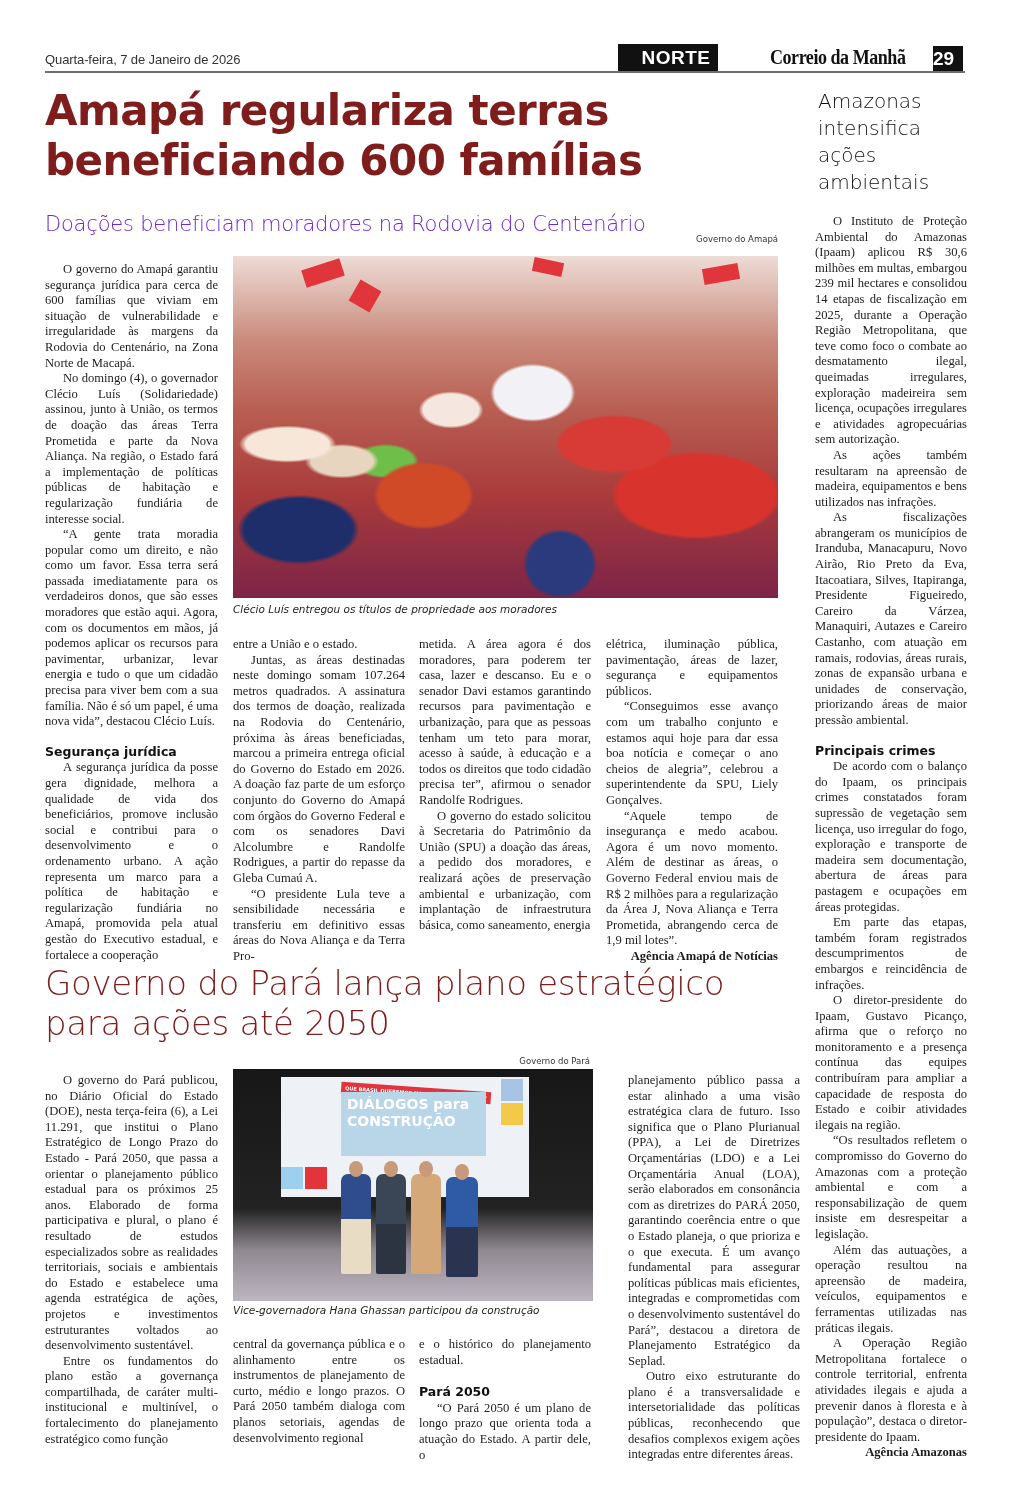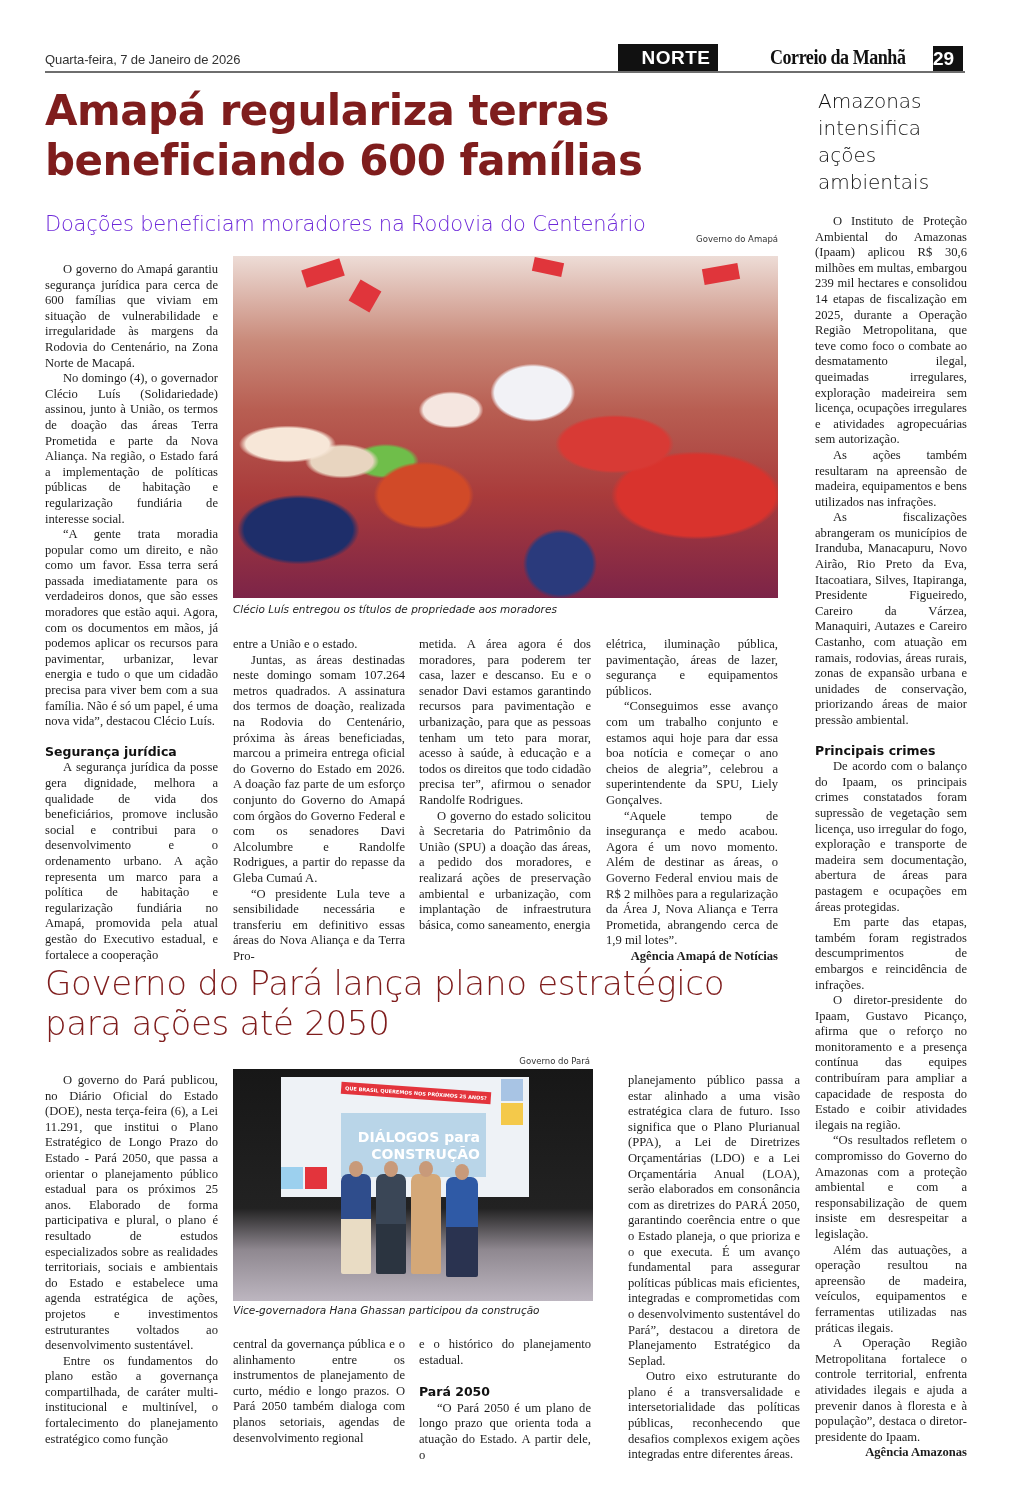--- a/index.html
+++ b/index.html
@@ -48,21 +48,21 @@
       linear-gradient(180deg, #eddcd6 0%, #c98a7a 25%, #b85e52 45%, #a93b3b 70%, #7c2448 100%);
   }
   .photo-crowd .flag { position: absolute; background: #e0353b; }
 
   .photo-stage {
     left: 233px; top: 1069px; width: 360px; height: 232px;
     background: linear-gradient(180deg, #171717 0%, #222 60%, #8f8890 78%, #bdb6c0 100%);
   }
   .stage-screen { position: absolute; left: 48px; top: 8px; width: 248px; height: 120px; background: #eef2f6; }
   .stage-banner { position: absolute; left: 60px; top: 10px; width: 150px; height: 12px; background: #e3343c; transform: rotate(4deg); color: #fff; font-family: "DejaVu Sans", sans-serif; font-size: 5px; font-weight: bold; text-align: center; line-height: 12px; }
-  .stage-box { position: absolute; left: 60px; top: 36px; width: 145px; height: 64px; background: #b9d5e8; color: #fff; font-family: "DejaVu Sans", sans-serif; font-weight: bold; font-size: 14px; line-height: 17px; padding: 16px 6px; text-align: right; }
+  .stage-box { position: absolute; left: 60px; top: 15px; width: 145px; height: 64px; background: #b9d5e8; color: #fff; font-family: "DejaVu Sans", sans-serif; font-weight: bold; font-size: 14px; line-height: 17px; padding: 4px 6px; }
   .stage-sq { position: absolute; width: 22px; height: 22px; }
   .person { position: absolute; border-radius: 7px 7px 2px 2px; }
   .head { position: absolute; width: 14px; height: 16px; border-radius: 50%; background: #c89a7a; }
 </style>
 </head>
 <body>
 
 <div class="hdr-date">Quarta-feira, 7 de Janeiro de 2026</div>
 <div class="hdr-section">NORTE</div>
 <div class="hdr-paper">Correio da Manhã</div>

